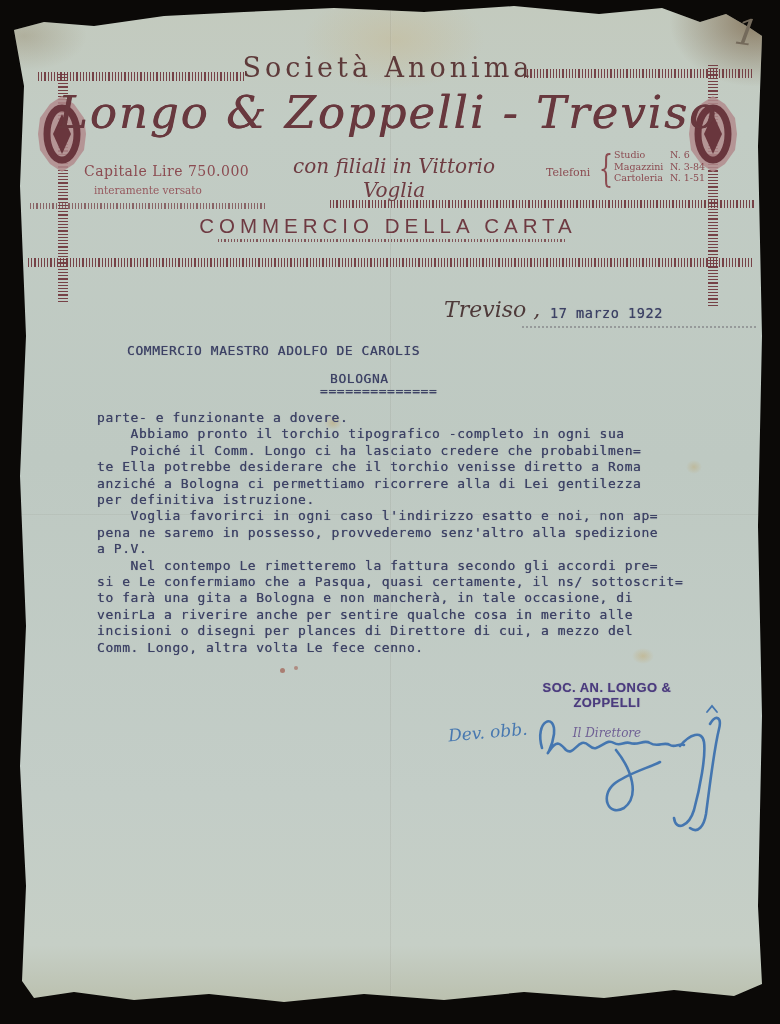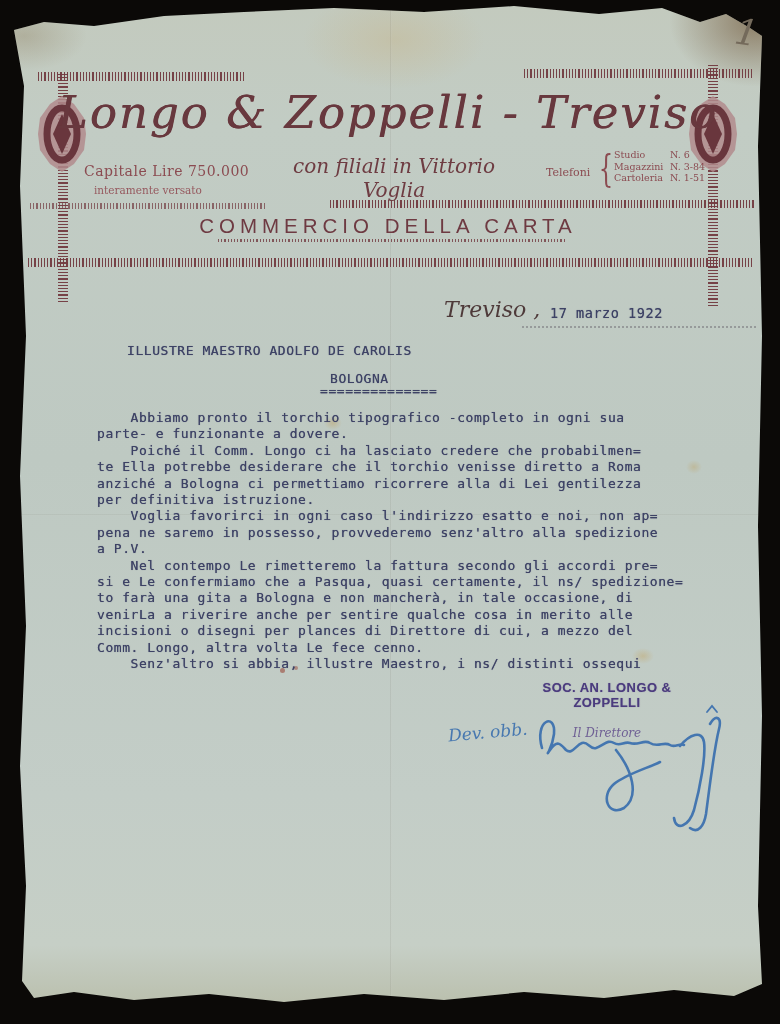--- a/index.html
+++ b/index.html
@@ -96,20 +96,21 @@
       <polygon points="28,4 40,12 50,26 52,42 50,58 40,72 28,80 16,72 6,58 4,42 6,26 16,12" fill="#b28b8d" opacity=".85"></polygon>
       <ellipse cx="28" cy="42" rx="15" ry="26" fill="none" stroke="#69363d" stroke-width="7"></ellipse>
       <polygon points="28,22 37,42 28,62 19,42" fill="#69363d"></polygon>
     </svg>
     <svg class="abs" style="left:671px;top:86px;" width="56" height="84" viewBox="0 0 56 84">
       <polygon points="28,4 40,12 50,26 52,42 50,58 40,72 28,80 16,72 6,58 4,42 6,26 16,12" fill="#b28b8d" opacity=".85"></polygon>
       <ellipse cx="28" cy="42" rx="15" ry="26" fill="none" stroke="#69363d" stroke-width="7"></ellipse>
       <polygon points="28,22 37,42 28,62 19,42" fill="#69363d"></polygon>
     </svg>
 
+    <div class="abs societa">Società Anonima</div>
     <div class="abs title">Longo &amp; Zoppelli - Treviso</div>
     <div class="abs cap1">Capitale Lire 750.000</div>
     <div class="abs cap2">interamente versato</div>
     <div class="abs filiali">con filiali in Vittorio Voglia</div>
     <div class="abs tel-label">Telefoni</div>
     <div class="abs tel-brace">{</div>
     <div class="abs tel-lines">
       <div class="tel-row">
           <span class="n">Studio</span>
           <span>N. 6</span>
@@ -122,41 +123,40 @@
           <span class="n">Cartoleria</span>
           <span>N. 1-51</span>
         </div>
     </div>
     <div class="abs commercio">COMMERCIO DELLA CARTA</div>
 
     <div class="abs date-rule"></div>
     <div class="abs place-script">Treviso ,</div>
     <div class="abs typed typed-date">17 marzo 1922</div>
 
-    <div class="abs typed recipient1">ILLUSTRE MAESTRO ADOLFO DE CAROLIS</div>
+    <div class="abs typed recipient1">COMMERCIO MAESTRO ADOLFO DE CAROLIS</div>
     <div class="abs typed recipient2">BOLOGNA</div>
     <div class="abs typed recipient3">==============</div>
 
     <div class="abs body-lines">
+      <div class="typed">parte- e funzionante a dovere.</div>
       <div class="typed">    Abbiamo pronto il torchio tipografico -completo in ogni sua</div>
-      <div class="typed">parte- e funzionante a dovere.</div>
       <div class="typed">    Poiché il Comm. Longo ci ha lasciato credere che probabilmen=</div>
       <div class="typed">te Ella potrebbe desiderare che il torchio venisse diretto a Roma</div>
       <div class="typed">anziché a Bologna ci permettiamo ricorrere alla di Lei gentilezza</div>
       <div class="typed">per definitiva istruzione.</div>
       <div class="typed">    Voglia favorirci in ogni caso l'indirizzo esatto e noi, non ap=</div>
       <div class="typed">pena ne saremo in possesso, provvederemo senz'altro alla spedizione</div>
       <div class="typed">a P.V.</div>
       <div class="typed">    Nel contempo Le rimetteremo la fattura secondo gli accordi pre=</div>
-      <div class="typed">si e Le confermiamo che a Pasqua, quasi certamente, il ns/ spedizione=</div>
+      <div class="typed">si e Le confermiamo che a Pasqua, quasi certamente, il ns/ sottoscrit=</div>
       <div class="typed">to farà una gita a Bologna e non mancherà, in tale occasione, di</div>
       <div class="typed">venirLa a riverire anche per sentire qualche cosa in merito alle</div>
       <div class="typed">incisioni o disegni per plances di Direttore di cui, a mezzo del</div>
       <div class="typed">Comm. Longo, altra volta Le fece cenno.</div>
-      <div class="typed">    Senz'altro si abbia, illustre Maestro, i ns/ distinti ossequi</div>
     </div>
 
     <div class="abs stamp1">SOC. AN. LONGO &amp; ZOPPELLI</div>
     <div class="abs stamp2">Il Direttore</div>
     <div class="abs sig-legible">Dev. obb.</div>
     <svg class="abs" style="left:490px;top:698px;" width="240" height="140" viewBox="0 0 240 140" fill="none" stroke="#3a6fae" stroke-width="2.6" stroke-linecap="round" opacity=".92">
       <path d="M38,44 C30,16 52,8 50,30 C48,46 40,54 46,46 C54,34 58,42 62,46 C68,51 72,41 78,39 C84,37 86,46 92,44 C100,41 104,35 110,39 C116,43 120,37 126,39 C134,42 140,35 146,39 C154,44 160,37 166,41 C170,44 176,39 180,41"></path>
       <path d="M112,46 C128,66 136,92 120,104 C104,113 96,92 110,80 C122,70 144,64 156,58"></path>
       <path d="M176,42 C186,30 198,26 200,38 C202,52 196,84 190,106 C185,122 172,128 170,114"></path>
       <path d="M206,20 C212,10 218,13 215,25 C210,45 206,80 202,110 C200,122 194,130 186,124"></path>

